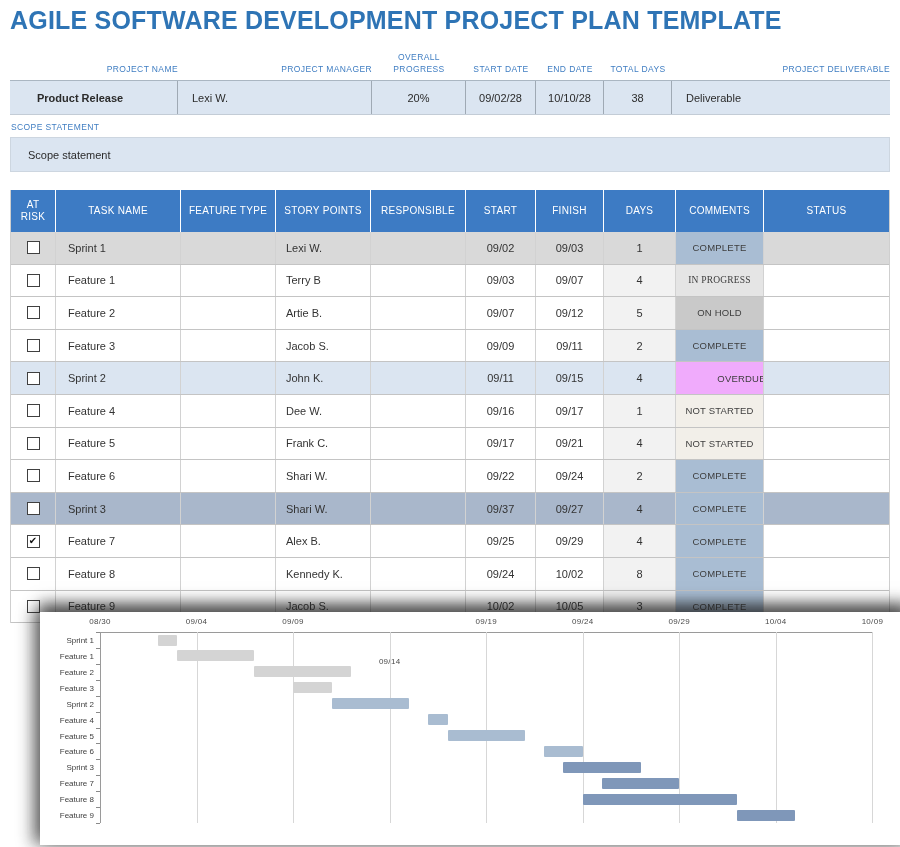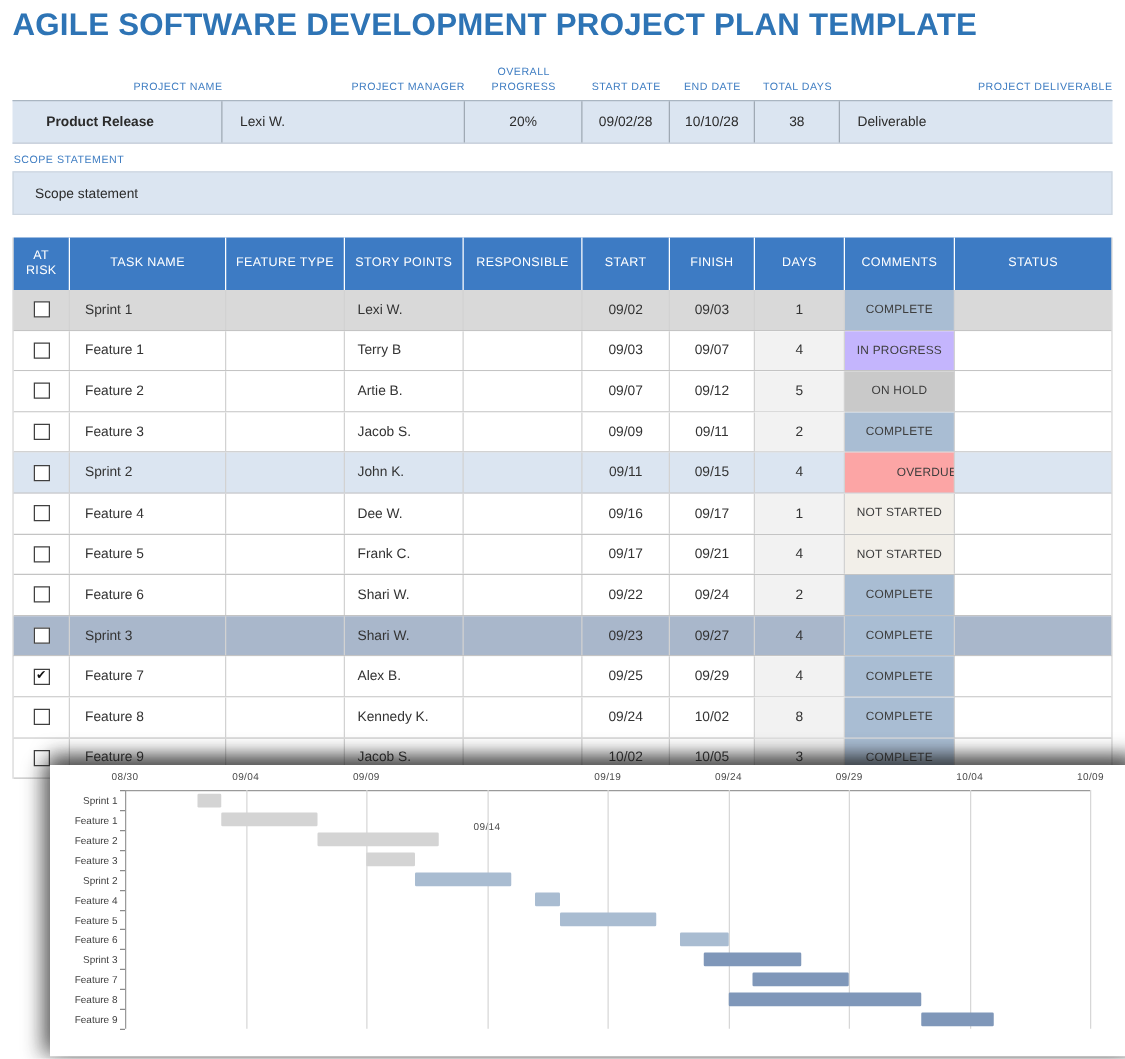--- a/index.html
+++ b/index.html
@@ -66,23 +66,23 @@
   }
   .cell:last-child{border-right:none;}
   .c-risk{justify-content:center;}
   .c-task{padding-left:12px;}
   .c-resp{padding-left:10px;}
   .c-start,.c-finish,.c-days,.c-status{justify-content:center;}
   .trow .c-days{background:#f2f2f2;}
   .trow.sprint1 .c-days,.trow.sprint2 .c-days,.trow.sprint3 .c-days{background:transparent;}
   .c-status{font-size:9.5px;color:#3d3d3d;letter-spacing:.2px;}
   .st-complete{background:#a9bdd3;}
-  .st-inprogress{background:#c4b5fd;}
+  .st-inprogress{background:#e5e5e5;font-family:Liberation Serif, serif;}
   .st-onhold{background:#c9c9c9;}
-  .st-overdue{background:#fca5a5;padding-left:44px;}
+  .st-overdue{background:#f0abfc;padding-left:44px;}
   .st-notstarted{background:#f2efe9;}
   .cb{
     width:11px;height:11px;border:1.5px solid #404040;background:#ffffff;
     display:flex;align-items:center;justify-content:center;
     font-size:10px;line-height:1;color:#111;box-sizing:content-box;
   }
   
   .gantt{
     position:absolute;left:40px;top:612px;width:868px;height:233px;background:#ffffff;
     box-shadow:0 -9px 14px 1px rgba(30,30,30,.55),-8px 0 14px 1px rgba(30,30,30,.40),8px -2px 14px 1px rgba(30,30,30,.35);
@@ -256,21 +256,21 @@
         <div class="cell c-comments"></div>
       </div>
       <div class="trow grid10 sprint3">
         <div class="cell c-risk">
           <span class="cb"></span>
         </div>
         <div class="cell c-task">Sprint 3</div>
         <div class="cell c-ft"></div>
         <div class="cell c-resp">Shari W.</div>
         <div class="cell c-sp"></div>
-        <div class="cell c-start">09/23</div>
+        <div class="cell c-start">09/37</div>
         <div class="cell c-finish">09/27</div>
         <div class="cell c-days">4</div>
         <div class="cell c-status st-complete">COMPLETE</div>
         <div class="cell c-comments"></div>
       </div>
       <div class="trow grid10 ">
         <div class="cell c-risk">
           <span class="cb checked">✔</span>
         </div>
         <div class="cell c-task">Feature 7</div>

